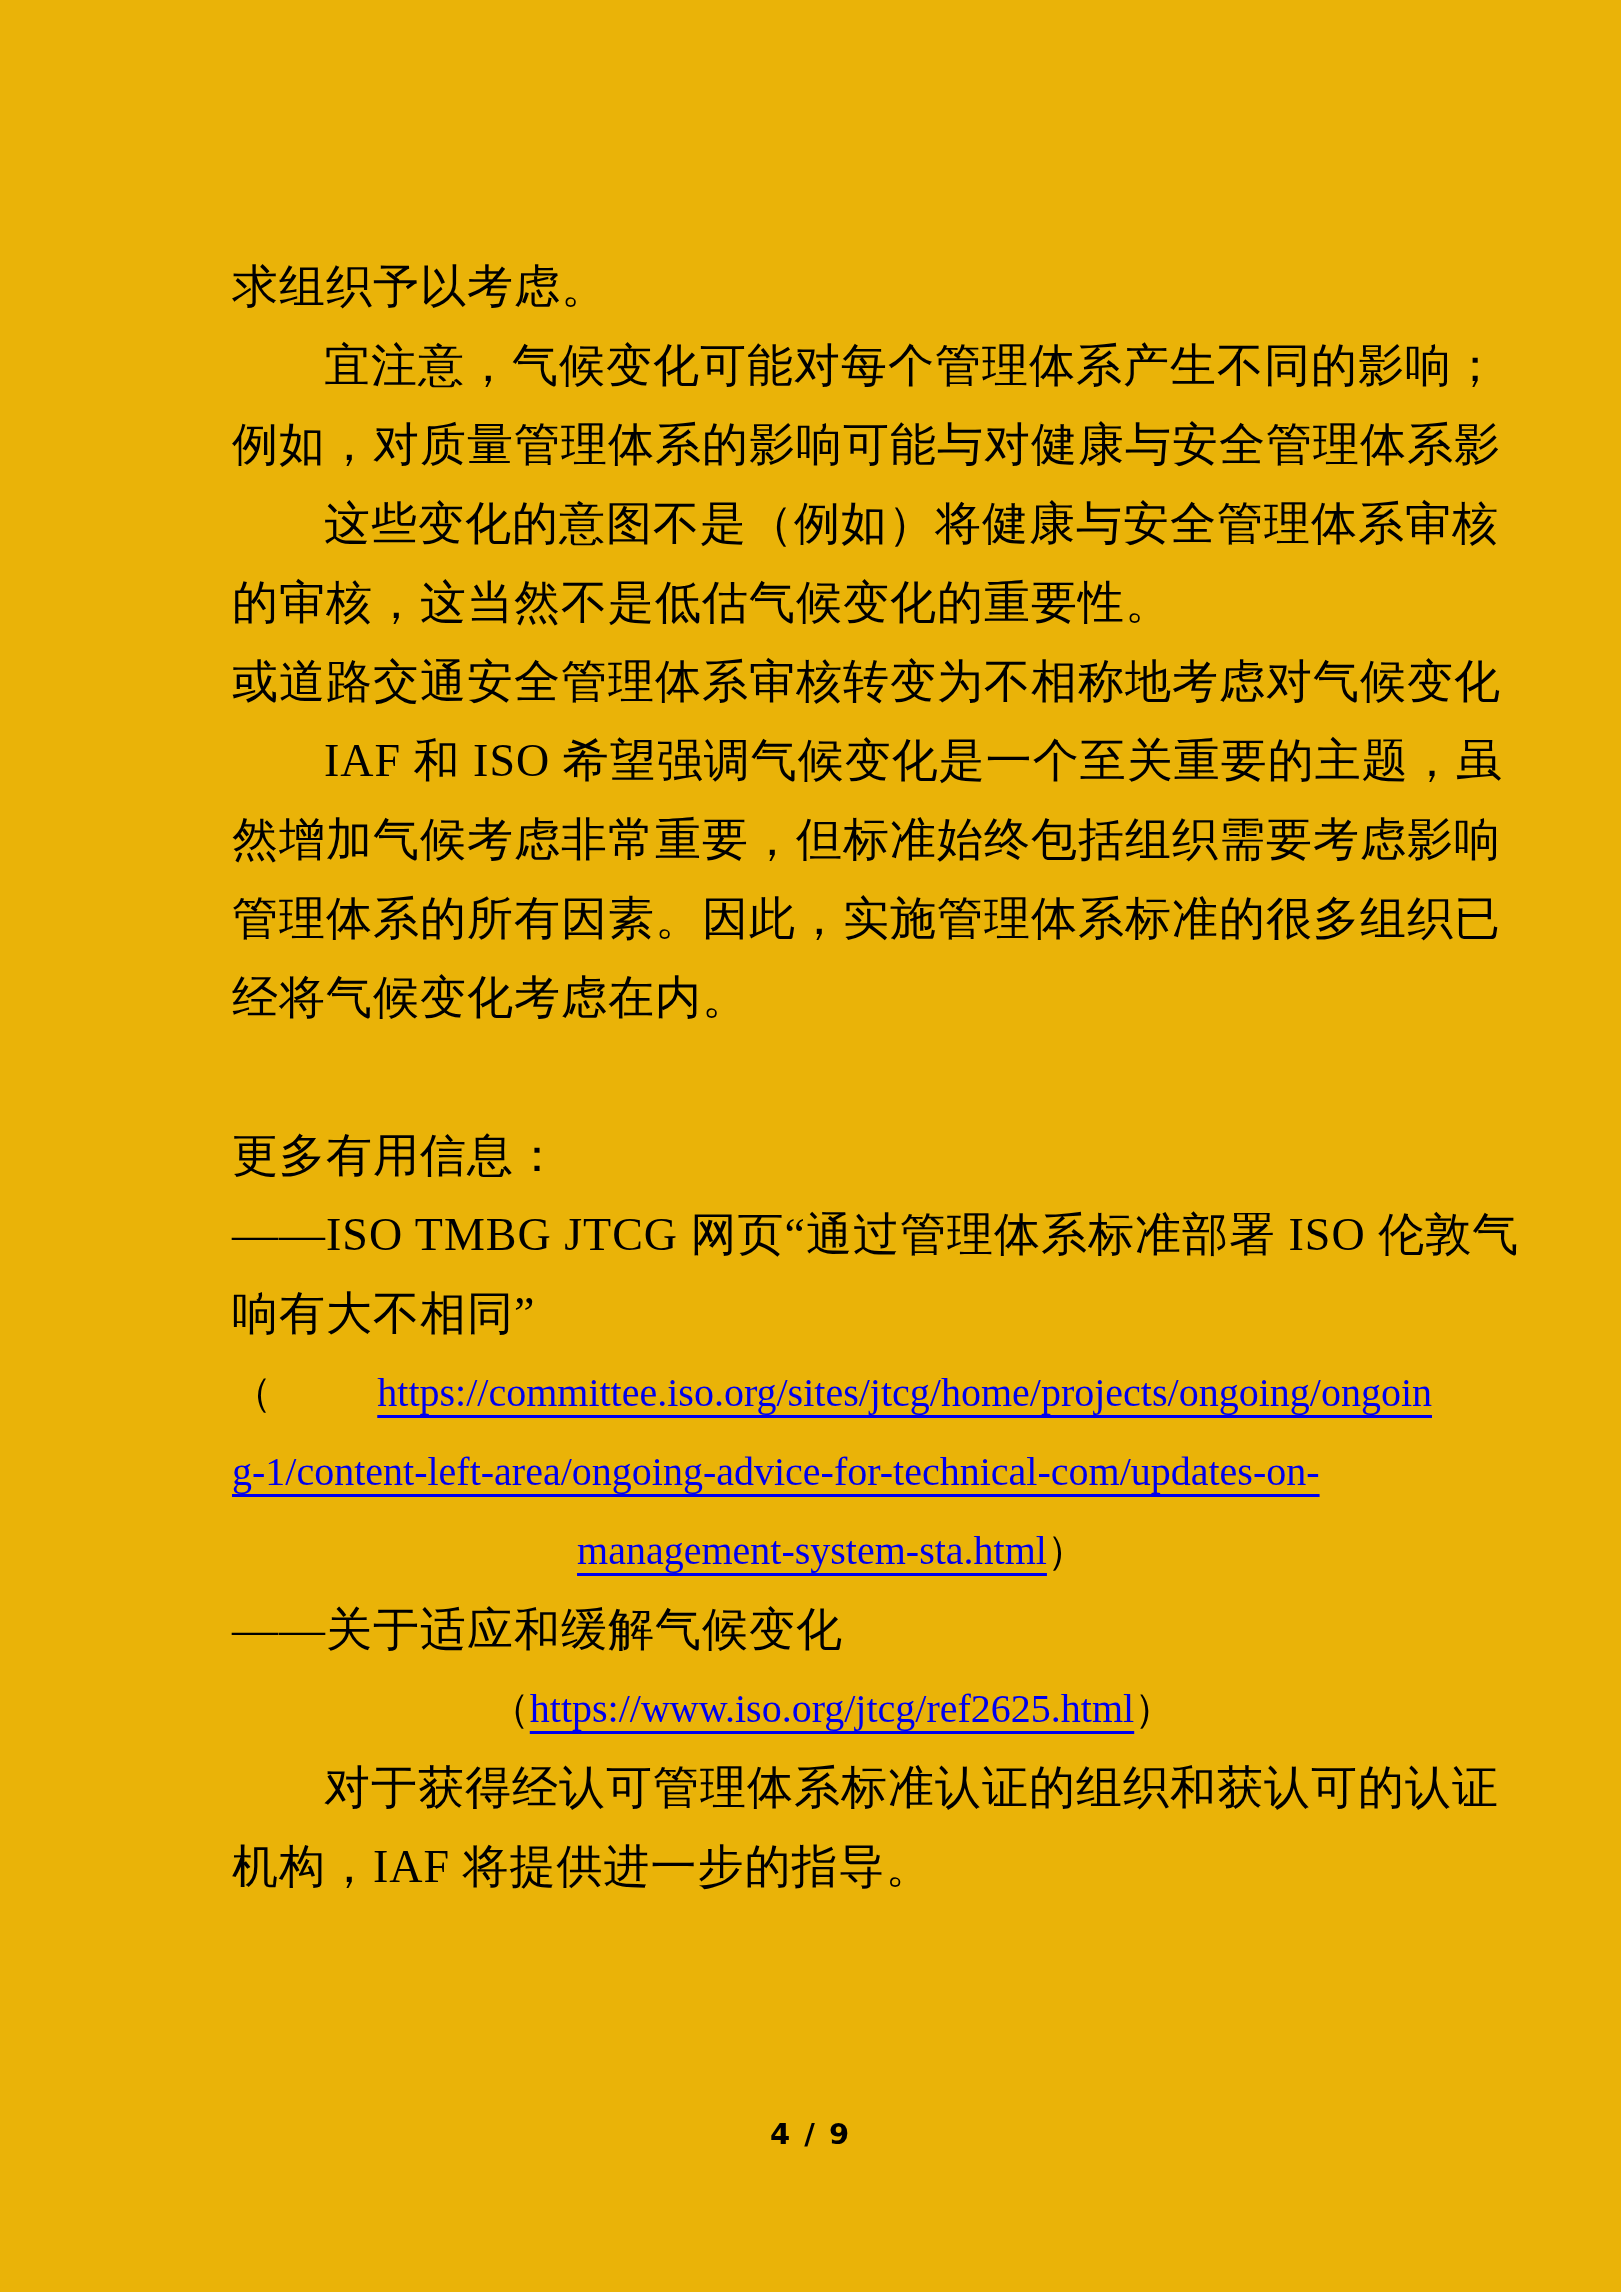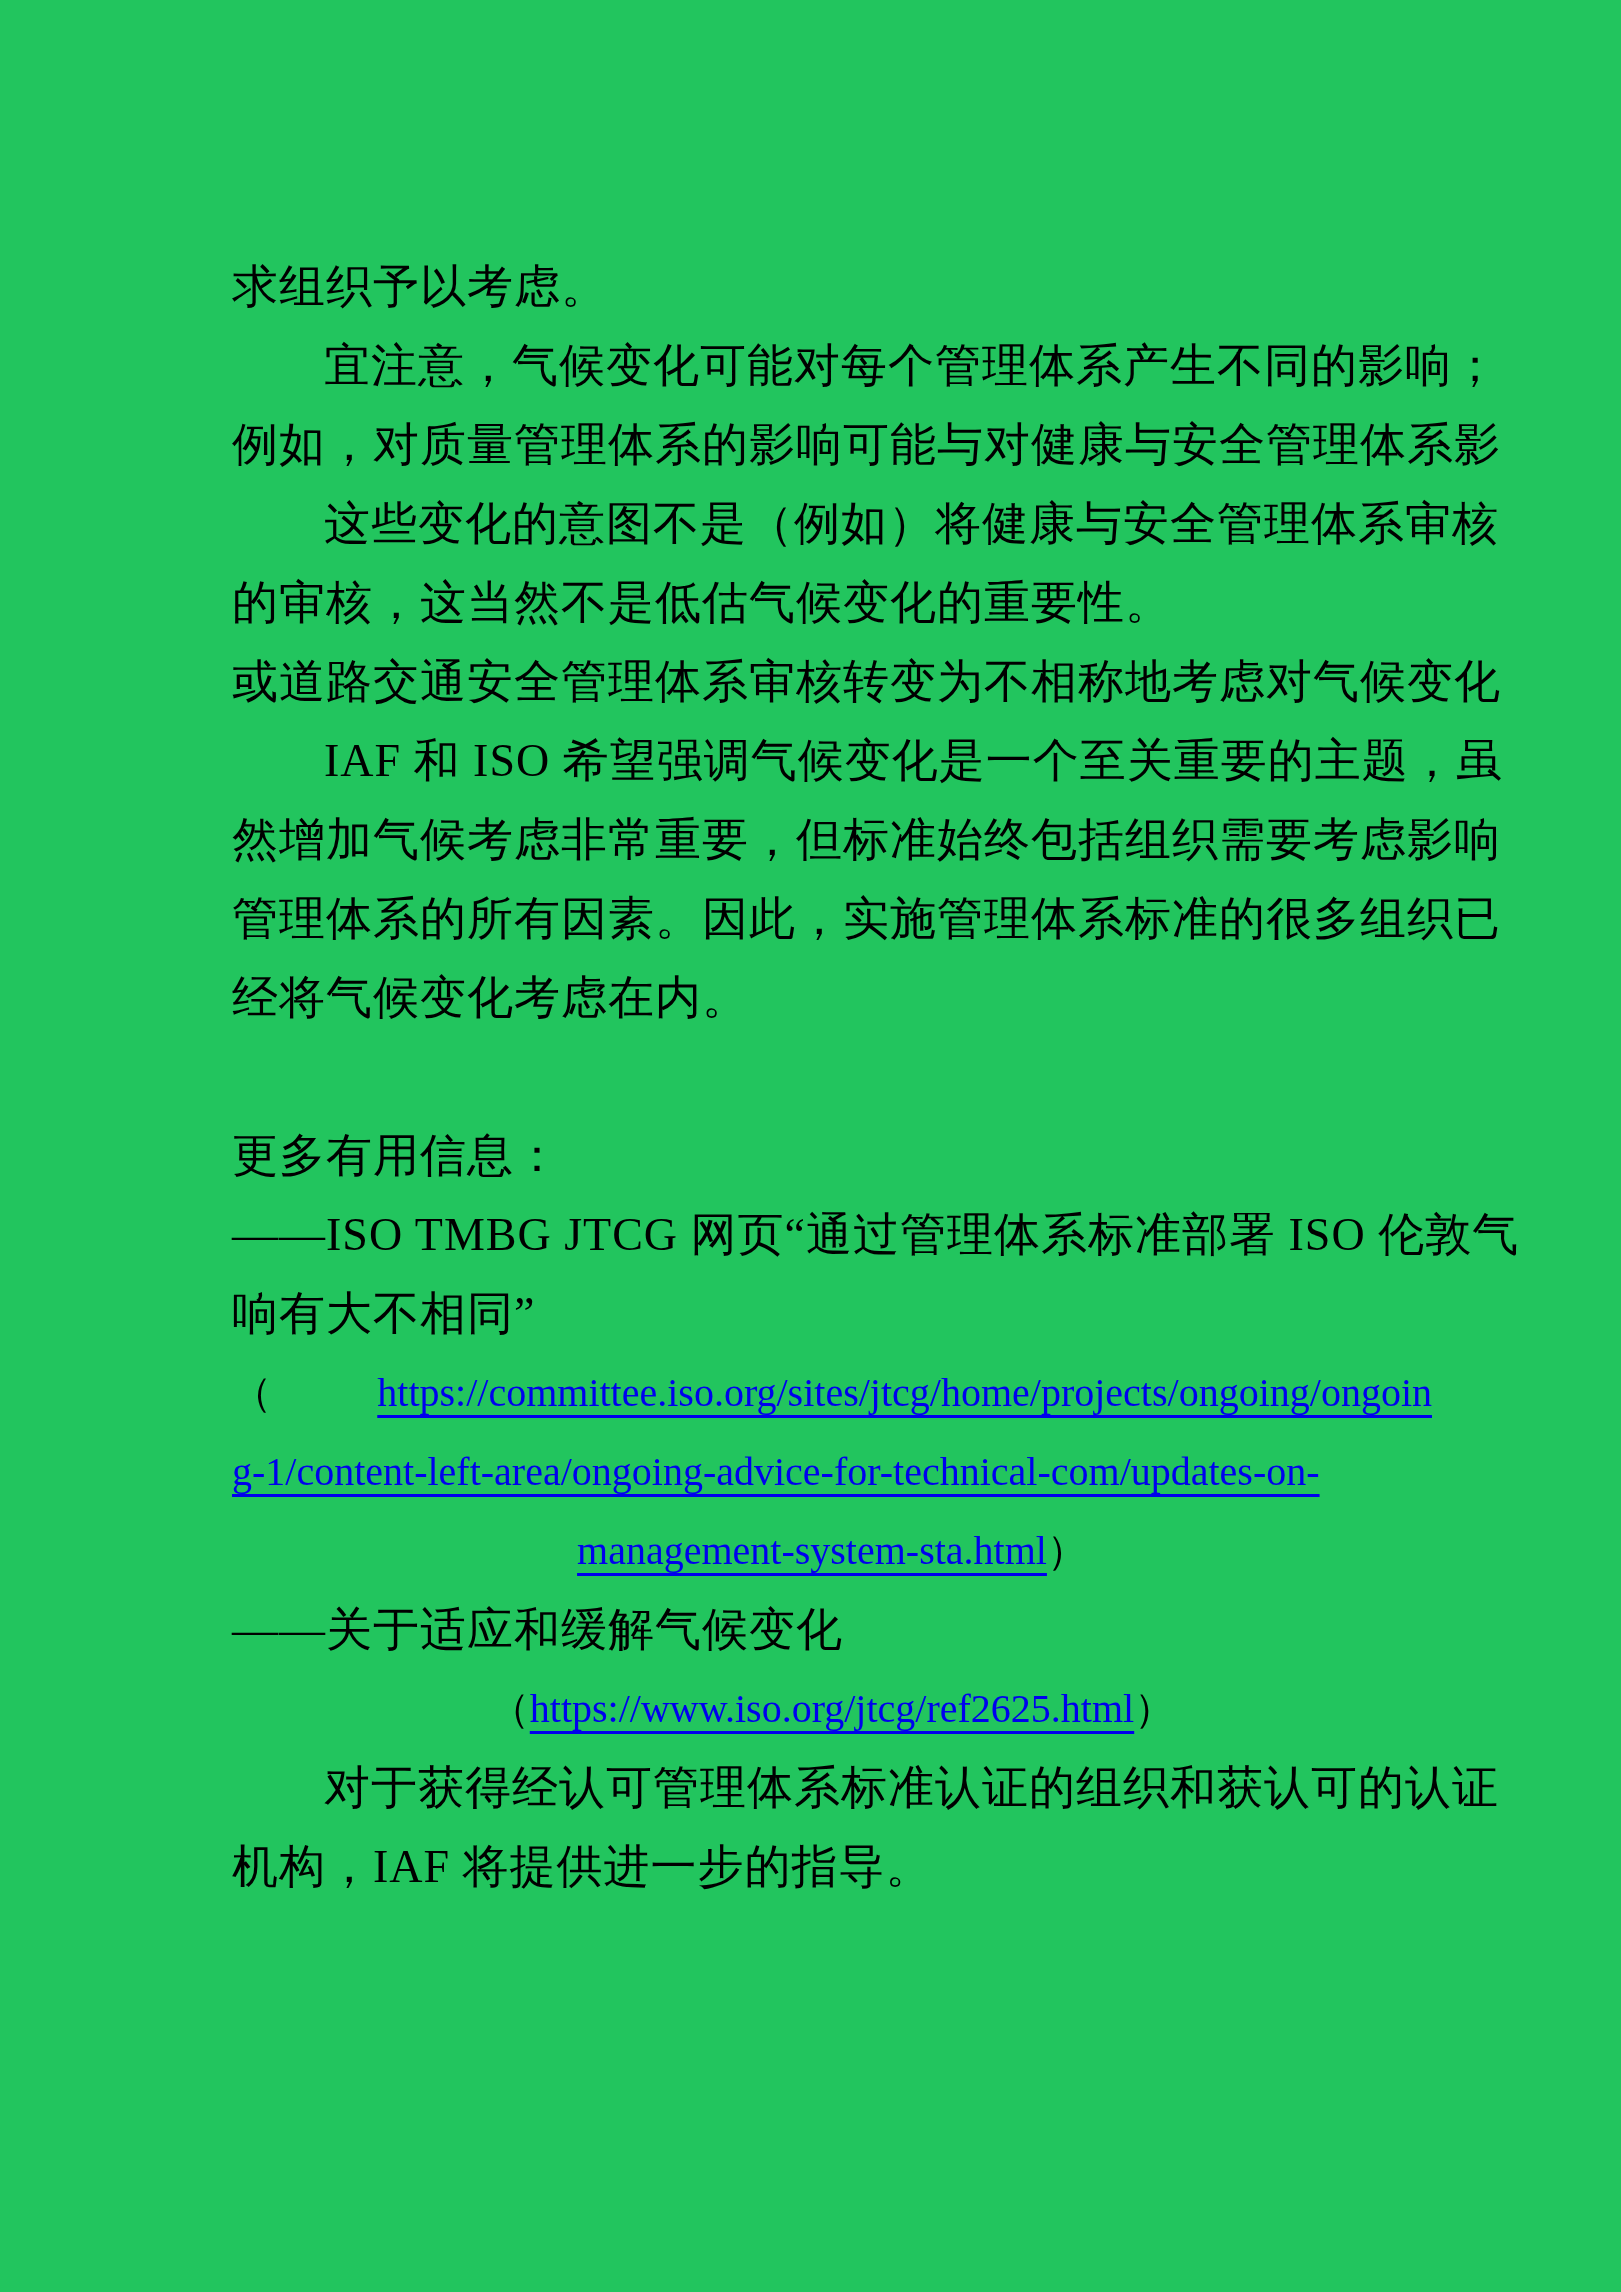--- a/index.html
+++ b/index.html
@@ -11,21 +11,21 @@
     width: 1621px;
     height: 2293px;
     position: relative;
     font-family: "Liberation Serif", "DejaVu Serif", serif;
     color: #000000;
     overflow: hidden;
   }
   .page {
     position: absolute;
     inset: 0;
-    background: #22c55e;
+    background: #eab308;
   }
   .content {
     position: absolute;
     left: 232px;
     top: 247px;
     width: 1200px;
   }
   .line {
     height: 79px;
     line-height: 79px;
@@ -85,14 +85,15 @@
       <div class="line justify"><span>——ISO TMBG JTCG 网页“通过管理体系标准部署 ISO 伦敦气</span></div>
       <div class="line"><span>响有大不相同”</span></div>
       <div class="line url justify"><span>（</span><a class="lnk">https://committee.iso.org/sites/jtcg/home/projects/ongoing/ongoin</a></div>
       <div class="line url justify"><a class="lnk">g-1/content-left-area/ongoing-advice-for-technical-com/updates-on-</a></div>
       <div class="line url"><a class="lnk">management-system-sta.html</a><span>）</span></div>
       <div class="line"><span>——关于适应和缓解气候变化</span></div>
       <div class="line url"><span>（</span><a class="lnk">https://www.iso.org/jtcg/ref2625.html</a><span>）</span></div>
       <div class="line indent justify"><span>对于获得经认可管理体系标准认证的组织和获认可的认证</span></div>
       <div class="line"><span>机构，IAF 将提供进一步的指导。</span></div>
     </div>
+  <div class="footer">4 / 9</div>
 </div>
 
 
 </body></html>

